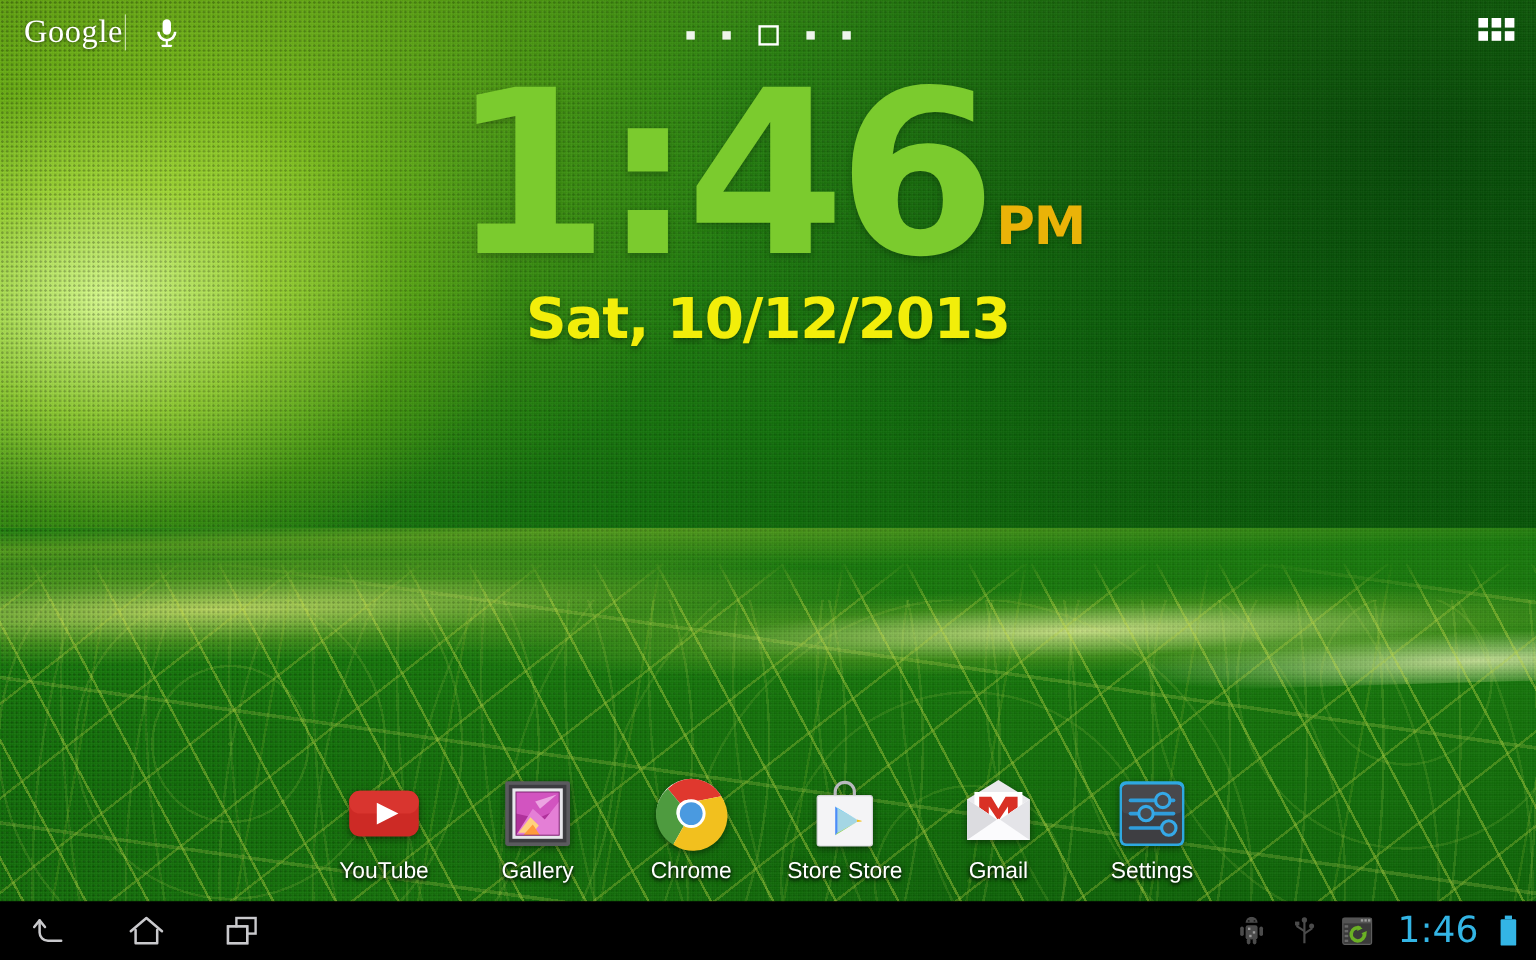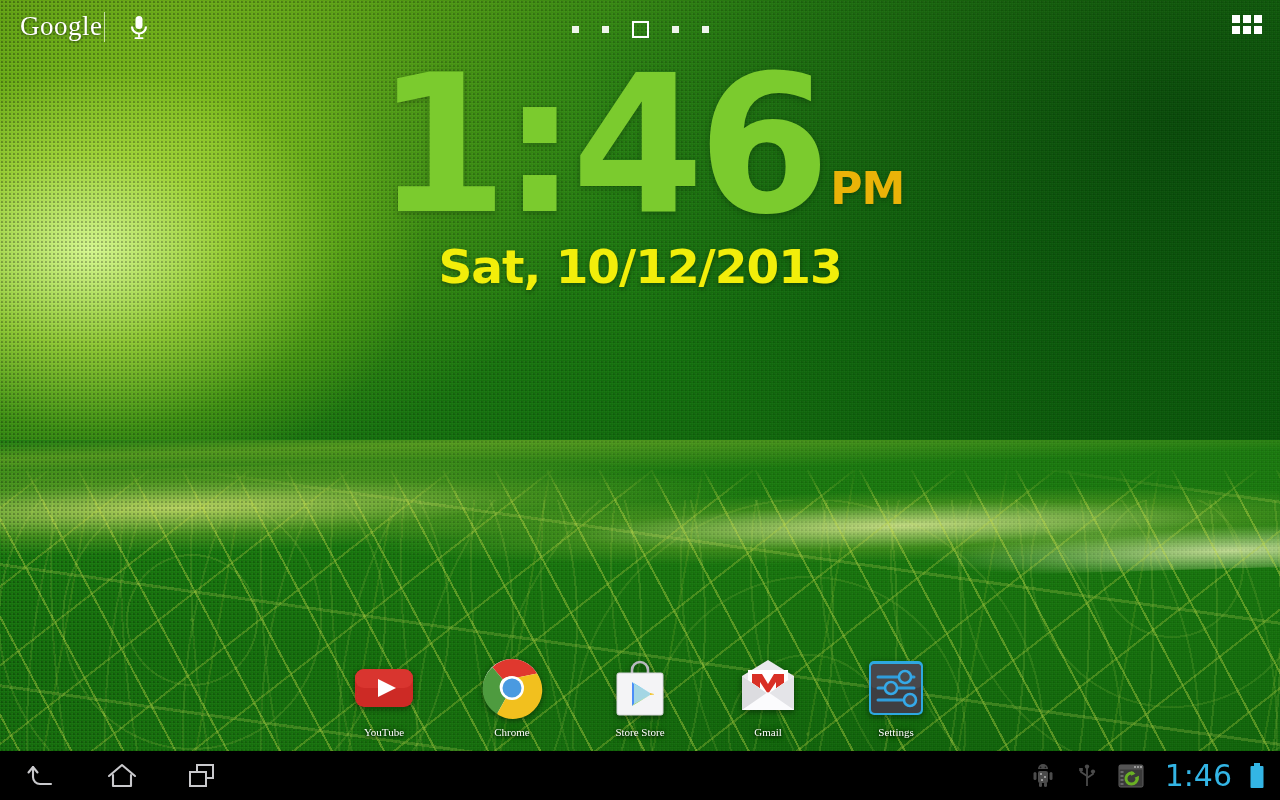--- a/index.html
+++ b/index.html
@@ -241,25 +241,24 @@
     cursor: pointer;
   }
   .app-icon {
     width: 64px;
     height: 64px;
     position: relative;
     filter: drop-shadow(0 2px 3px rgba(0,0,0,0.45));
   }
   .app-label {
     margin-top: 6px;
-    font-size: 11px;
+    font-size: 19px;
     color: #ffffff;
     text-shadow: 0 1px 3px rgba(0,0,0,0.9), 0 0 6px rgba(0,0,0,0.6);
     white-space: nowrap;
-    font-family: Liberation Serif, serif;
   }
 
   
   #nav-bar {
     position: absolute;
     left: 0;
     bottom: 0;
     width: 1280px;
     height: 49px;
     background: #000000;
@@ -370,20 +369,37 @@
         <svg width="64" height="64" viewBox="0 0 64 64">
           <rect x="3" y="13" width="58" height="38" rx="9" fill="#cd2a25"></rect>
           <rect x="3" y="13" width="58" height="19" rx="9" fill="#d9352f"></rect>
           <polygon points="26,23 26,41 44,32" fill="#ffffff"></polygon>
         </svg>
       </div>
       <div class="app-label">YouTube</div>
     </div>
 
 
+    <div class="app">
+      <div class="app-icon">
+        <svg width="64" height="64" viewBox="0 0 64 64">
+          <rect x="5" y="5" width="54" height="54" rx="2" fill="#5a5a5e"></rect>
+          <rect x="8" y="8" width="48" height="48" fill="#3c3c40"></rect>
+          <rect x="11" y="11" width="42" height="42" fill="#e8e8ec"></rect>
+          <rect x="14" y="14" width="36" height="36" fill="#b0319b"></rect>
+          <path d="M14 14 h36 v14 l-18 8 l-18 -4 z" fill="#d254c0"></path>
+          <path d="M14 50 l14 -22 l10 9 l12 -15 v28 z" fill="#e47fd6"></path>
+          <path d="M16 48 l10 -13 l7 7 l-5 6 z" fill="#ffd27f"></path>
+          <path d="M20 50 l8 -9 l6 9 z" fill="#ff9b3c"></path>
+          <path d="M30 22 l18 -6 l-14 12 z" fill="#f2b8ea" opacity="0.8"></path>
+          <rect x="14" y="14" width="36" height="36" fill="none" stroke="#7b2470" stroke-width="0.8"></rect>
+        </svg>
+      </div>
+      <div class="app-label">Gallery</div>
+    </div>
 
     <div class="app">
       <div class="app-icon">
         <svg width="64" height="64" viewBox="0 0 64 64">
           <circle cx="32" cy="32" r="29" fill="#ffffff"></circle>
           <path d="M32 3 A29 29 0 0 1 57.1 17.5 L35 22 A11 11 0 0 0 22.6 23.3 L12.5 11.2 A29 29 0 0 1 32 3 Z" fill="#e0382e"></path>
           <path d="M12.5 11.2 L22.6 23.3 A11 11 0 0 0 26.5 41 L17 58 A29 29 0 0 1 12.5 11.2 Z" fill="#4e9b3f"></path>
           <path d="M57.1 17.5 A29 29 0 0 1 17 58 L26.5 41 A11 11 0 0 0 35 22 Z" fill="#f2c01e"></path>
           <circle cx="32" cy="32" r="12" fill="#ffffff"></circle>
           <circle cx="32" cy="32" r="9.5" fill="#4a9ae0"></circle>

